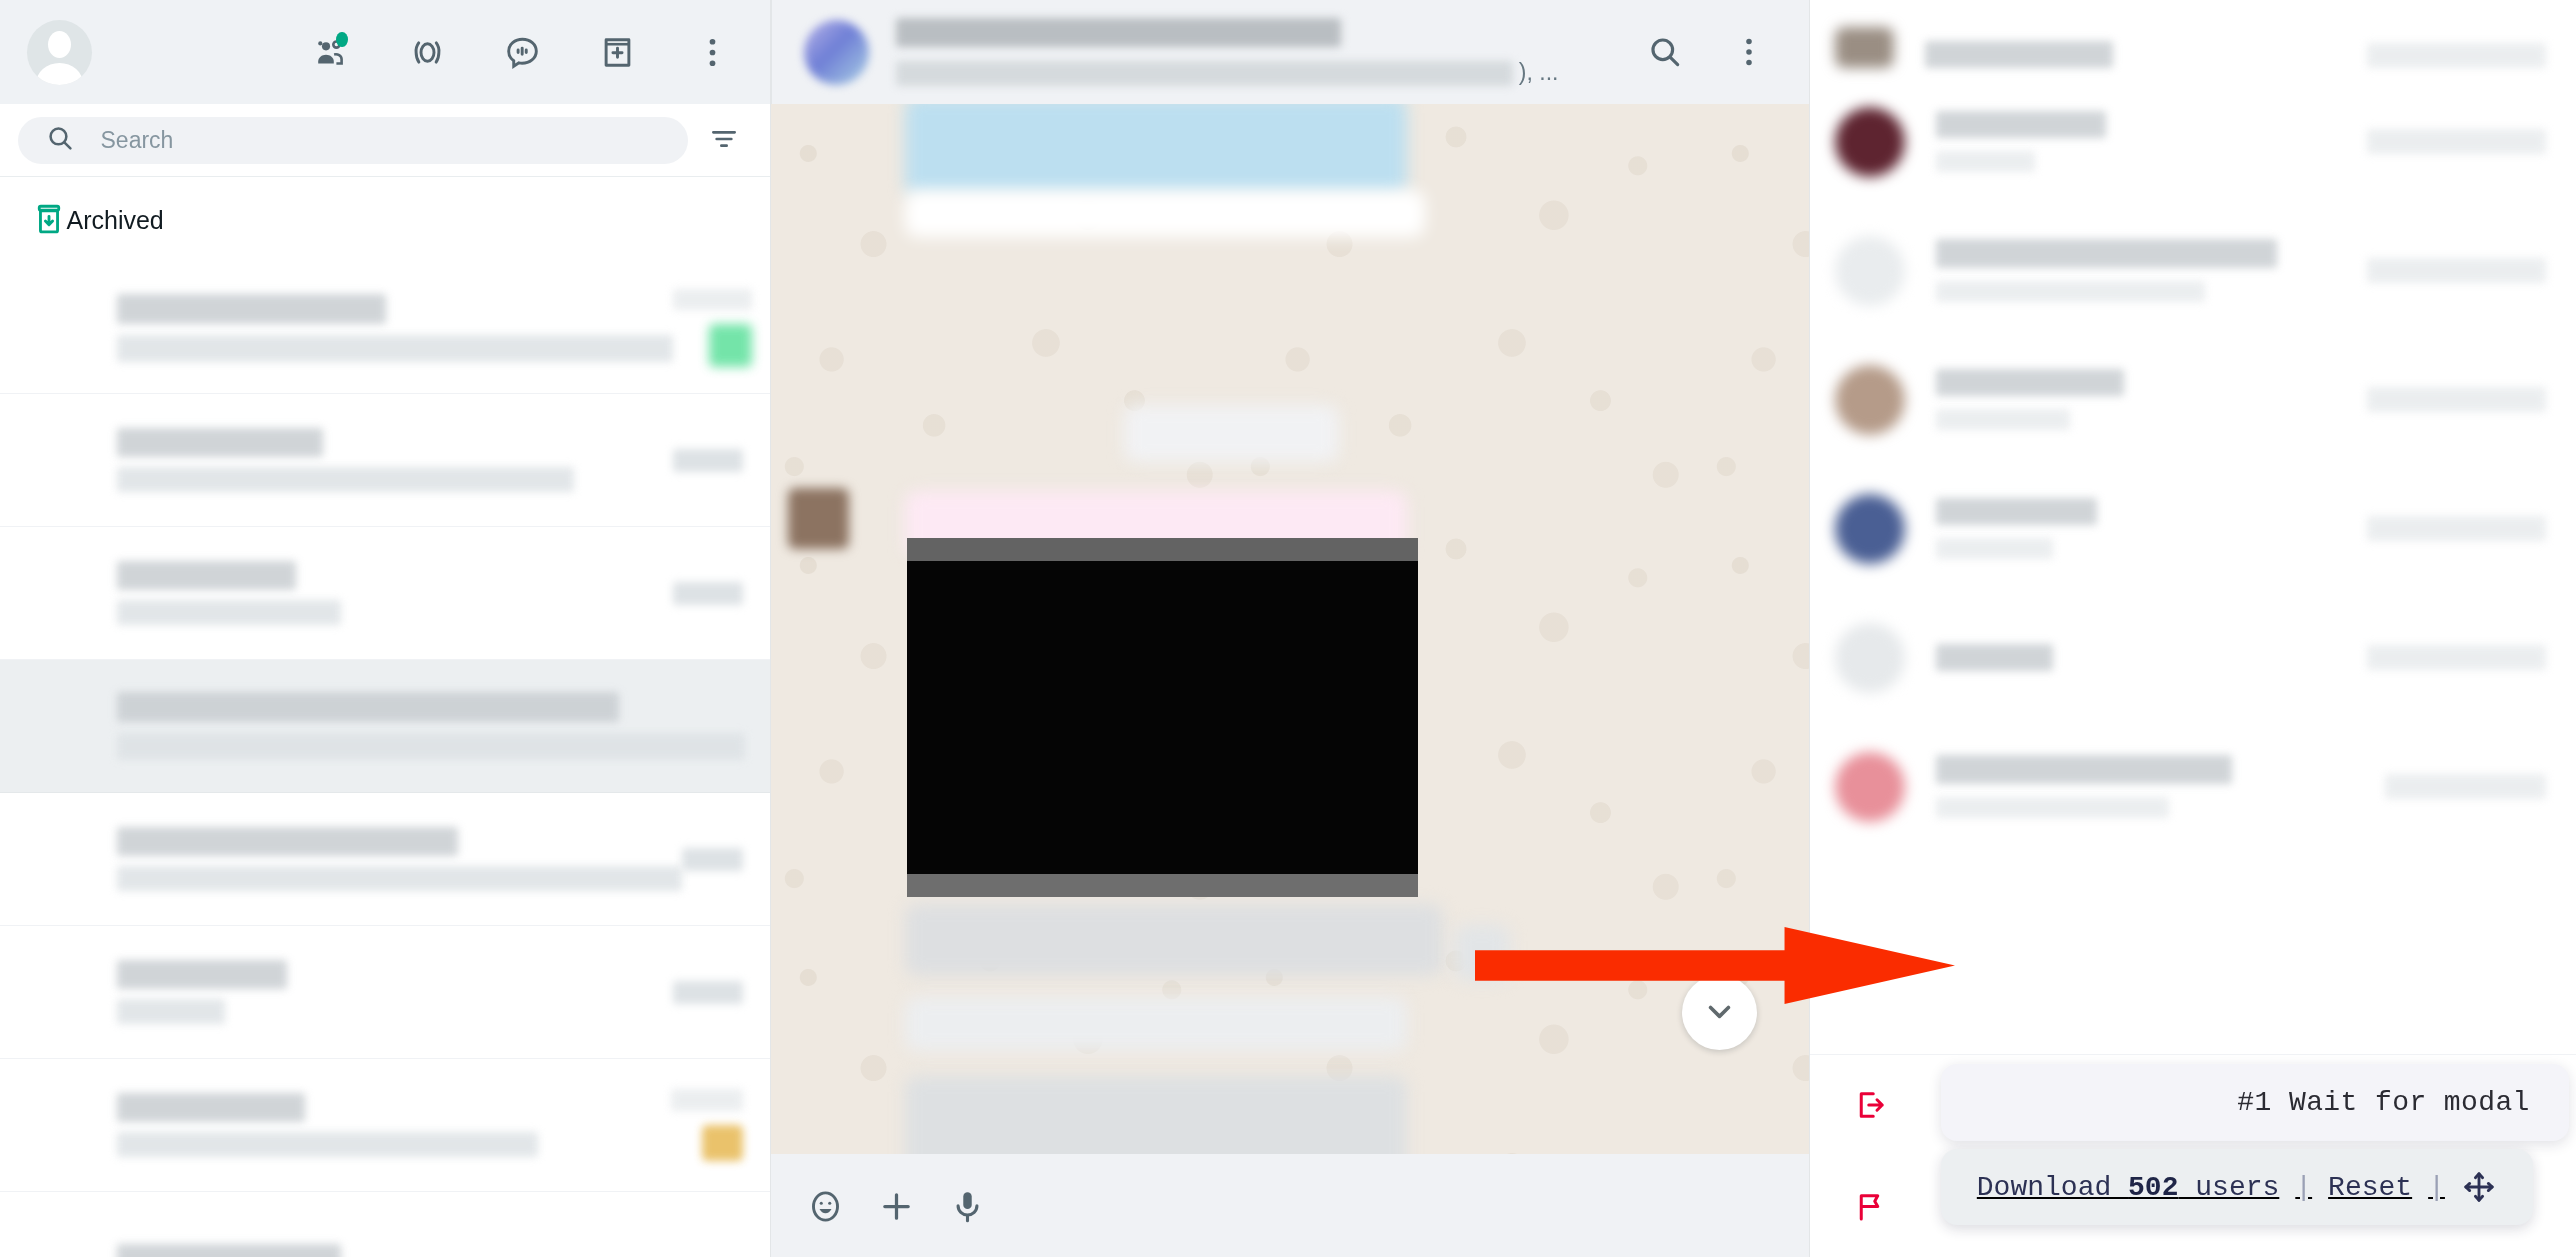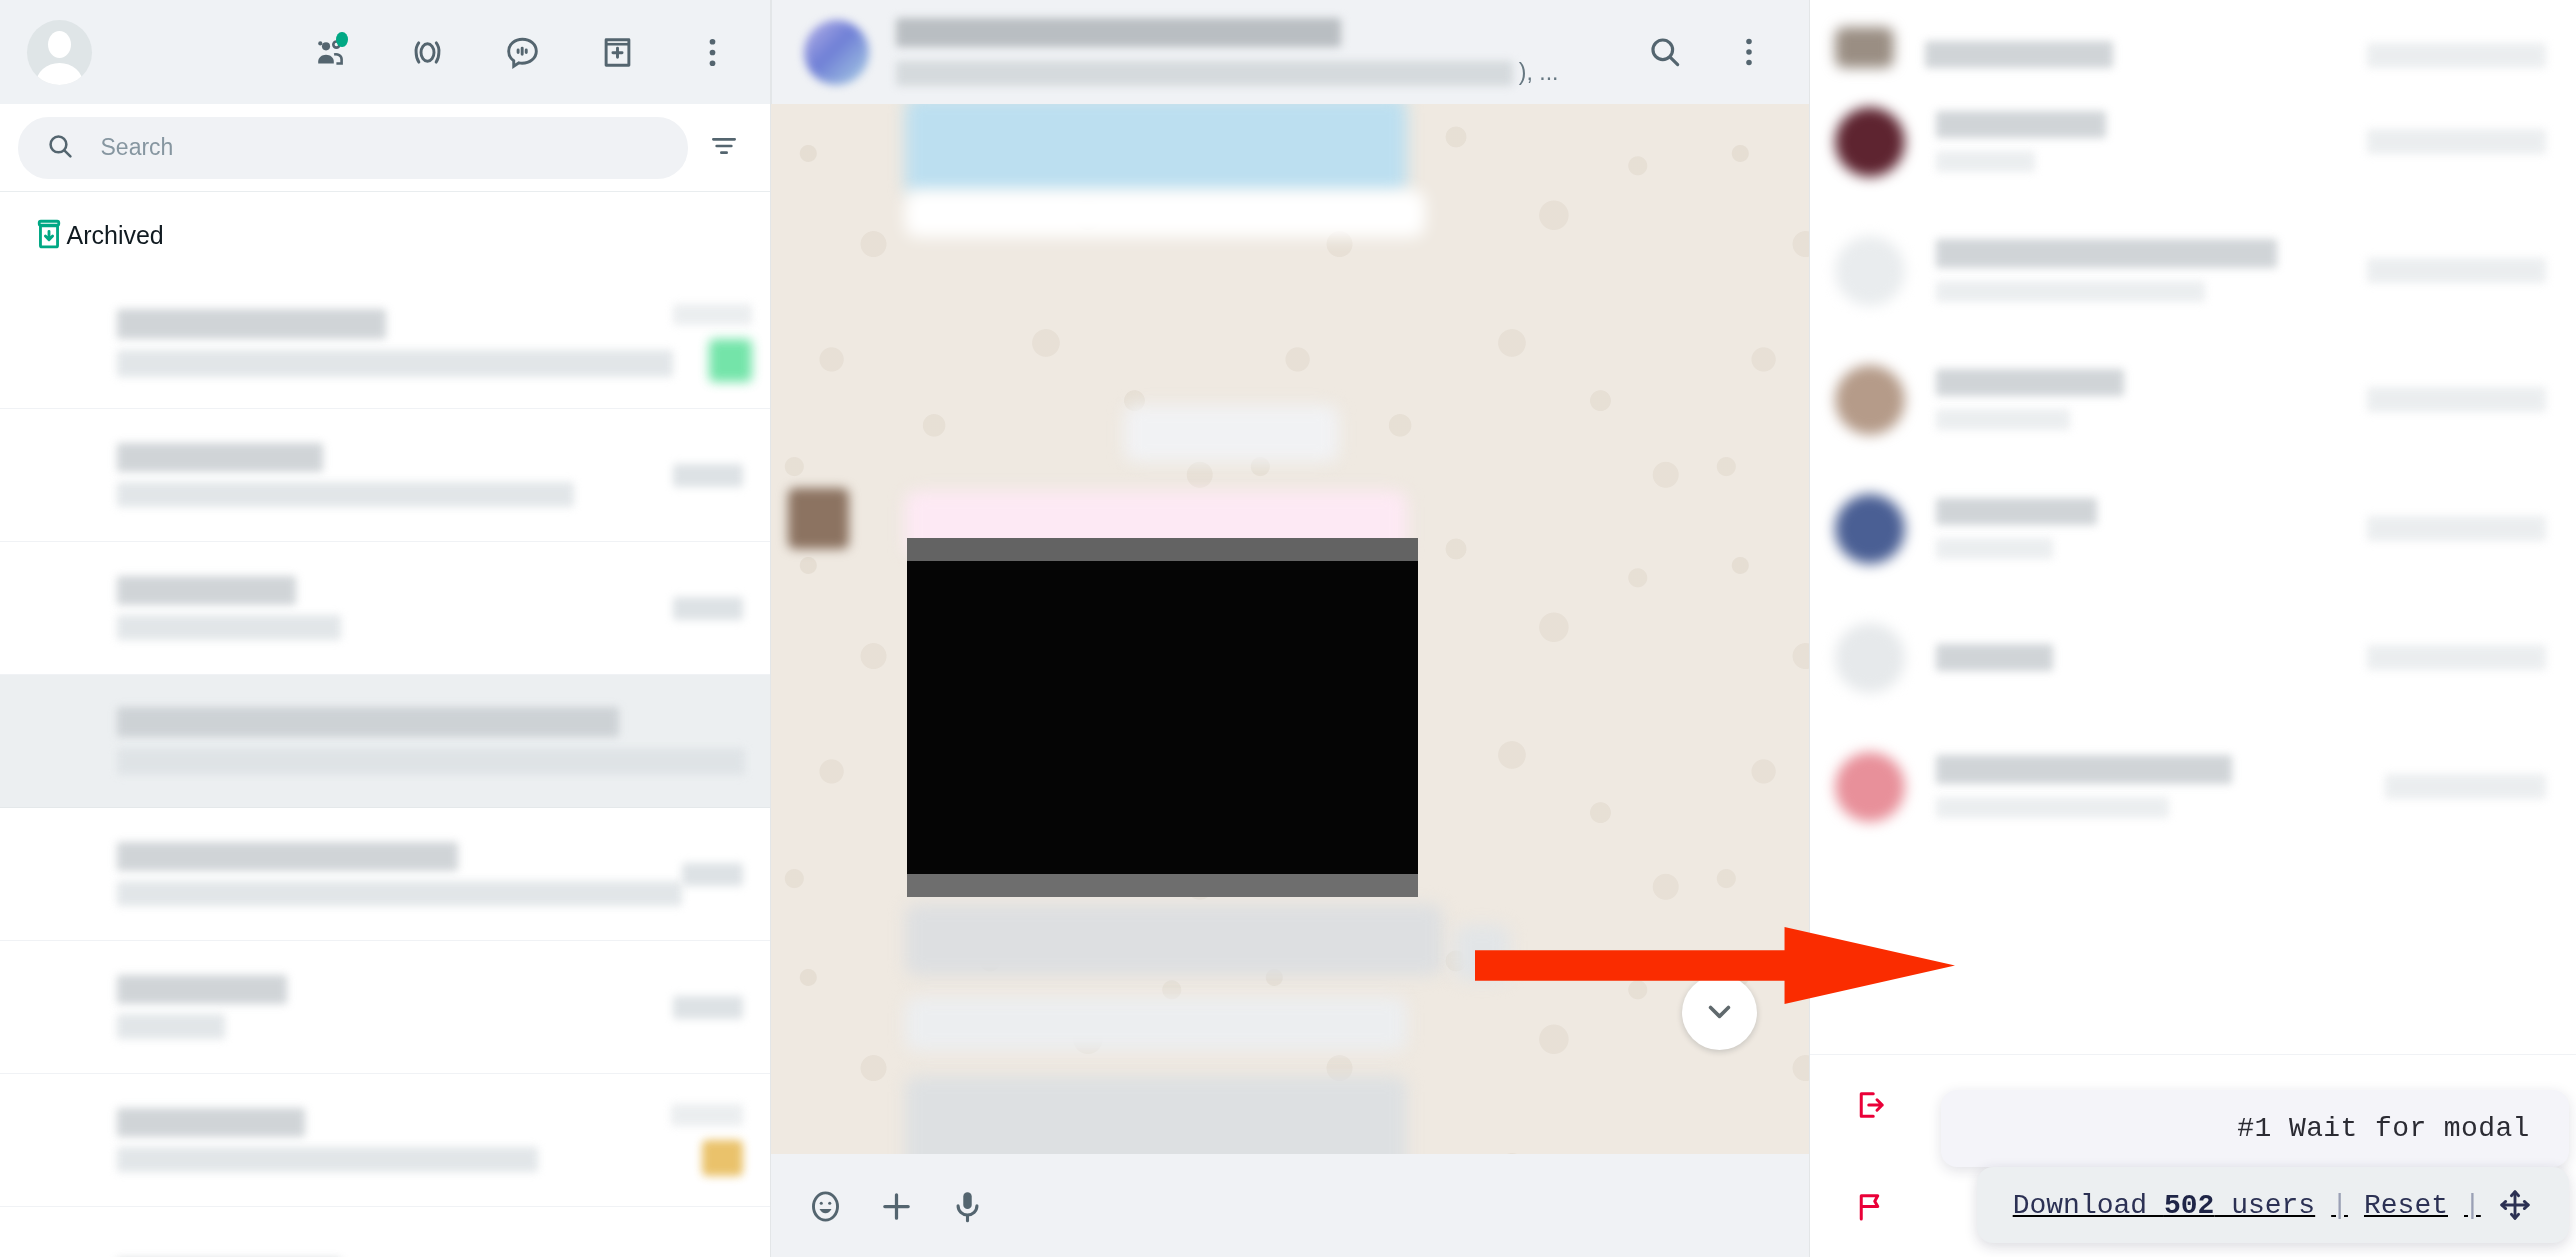--- a/index.html
+++ b/index.html
@@ -83,21 +83,21 @@
   .sb-search-wrap {
     padding: 12.6px 23px 12.6px 18px;
     background: #ffffff;
     display: flex;
     align-items: center;
     gap: 12.6px;
     flex-shrink: 0;
   }
   .sb-search {
     flex: 1;
-    height: 62px;
+    height: 47px;
     background: #f0f2f5;
     border-radius: 30.5px;
     display: flex;
     align-items: center;
     padding: 0 27px;
     gap: 25px;
   }
   .sb-search .ph {
     color: #8696a0;
     font-size: 23px;
@@ -328,26 +328,26 @@
     width: 480px;
     height: 77px;
     z-index: 50;
     pointer-events: none;
   }
 
   
   .overlay-stack {
     position: absolute;
     right: 7.2px;
-    bottom: 15px;
+    bottom: 33px;
     z-index: 60;
     display: flex;
     flex-direction: column;
-    align-items: flex-end;
-    gap: 0;
+    align-items: flex-start;
+    gap: 8px;
     font-family: "Liberation Mono", monospace;
   }
   .status-card {
     background: #f4f4f9;
     border-radius: 16px;
     padding: 23px 39px;
     box-shadow: 0 3.6px 12.6px rgba(30,30,60,.13);
     min-width: 628px;
     text-align: right;
   }

